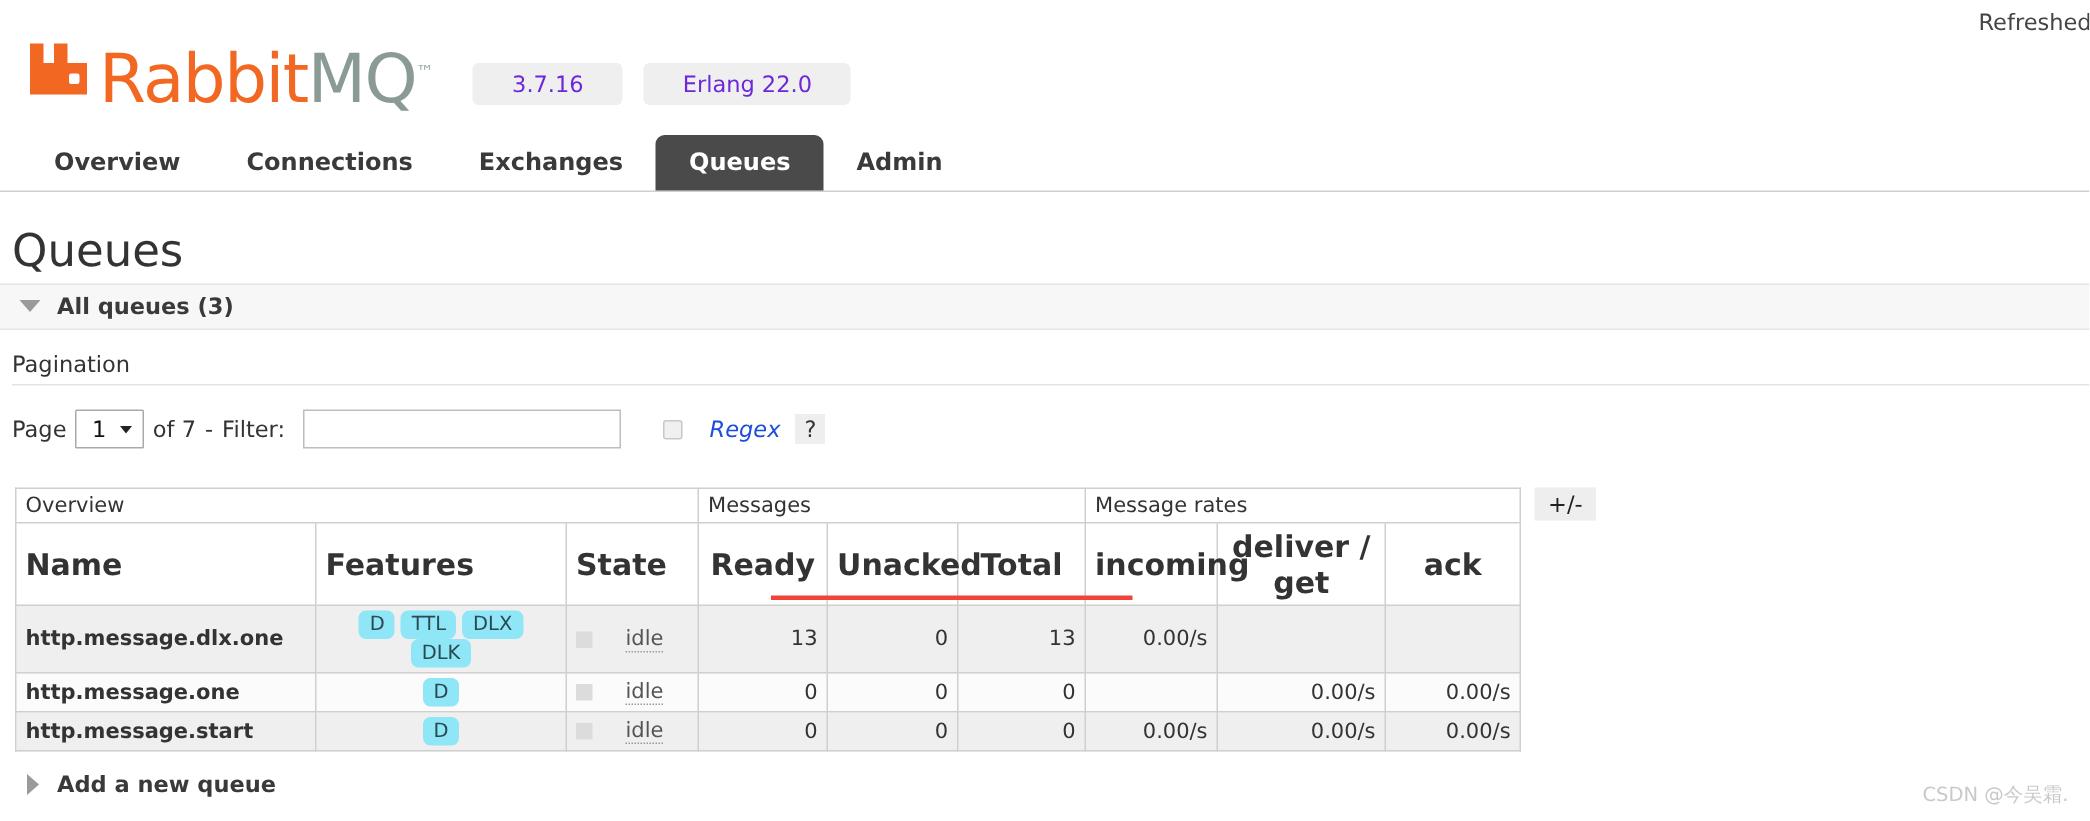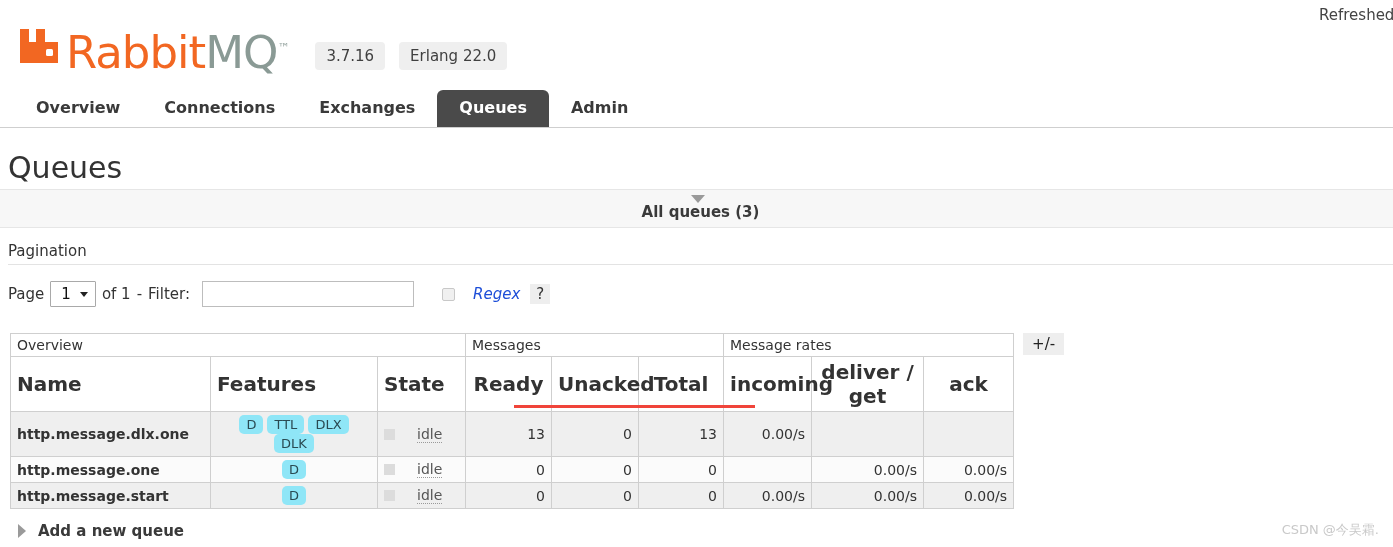--- a/index.html
+++ b/index.html
@@ -36,23 +36,23 @@
   .logo-mq { color: #8a9a95; }
   .logo-tm {
     color: #9aa8a4;
     font-size: 12px;
     vertical-align: super;
     letter-spacing: 0;
   }
   .ver-badges { display: flex; align-items: center; margin-left: 26px; margin-top: 12px; }
   .badge-ver {
     background: #efefef;
-    color: #404040;
-    font-size: 15px;
-    padding: 5px 11px;
+    color: #6d28d9;
+    font-size: 15px;
+    padding: 5px 26px;
     border-radius: 4px;
     margin-right: 14px;
     white-space: nowrap;
   }
   .refresh-note {
     position: absolute;
     top: 6px; right: 0;
     width: 74px;
     overflow: hidden;
     white-space: nowrap;
@@ -96,21 +96,20 @@
     background: #f7f7f7;
     border-top: 1px solid #e6e6e6;
     border-bottom: 1px solid #e6e6e6;
     padding: 5px 0 6px 8px;
     display: flex;
     align-items: center;
     font-size: 15px;
     font-weight: bold;
     color: #3a3a3a;
     cursor: pointer;
-    flex-direction: column;
   }
   .tri-down {
     width: 0; height: 0;
     border-left: 7px solid transparent;
     border-right: 7px solid transparent;
     border-top: 8px solid #9a9a9a;
     margin: 0 11px 0 5px;
   }
   .tri-right {
     width: 0; height: 0;
@@ -334,21 +333,21 @@
 
   <div class="pagination-label">Pagination</div>
   <div class="pg-rule"></div>
 
   <div class="pg-controls">
     <span>Page</span>
     <span class="sel">
       <span>1</span>
       <span class="caret"></span>
     </span>
-    <span>of 1</span>
+    <span>of 7</span>
     <span>-</span>
     <span>Filter:</span>
     <input class="filter-input" type="text" placeholder="" style="">
     <span class="chk"></span>
     <span class="regex-label">Regex</span>
     <span class="help-q">?</span>
   </div>
 
   <div class="table-zone">
     <table class="qtable">

